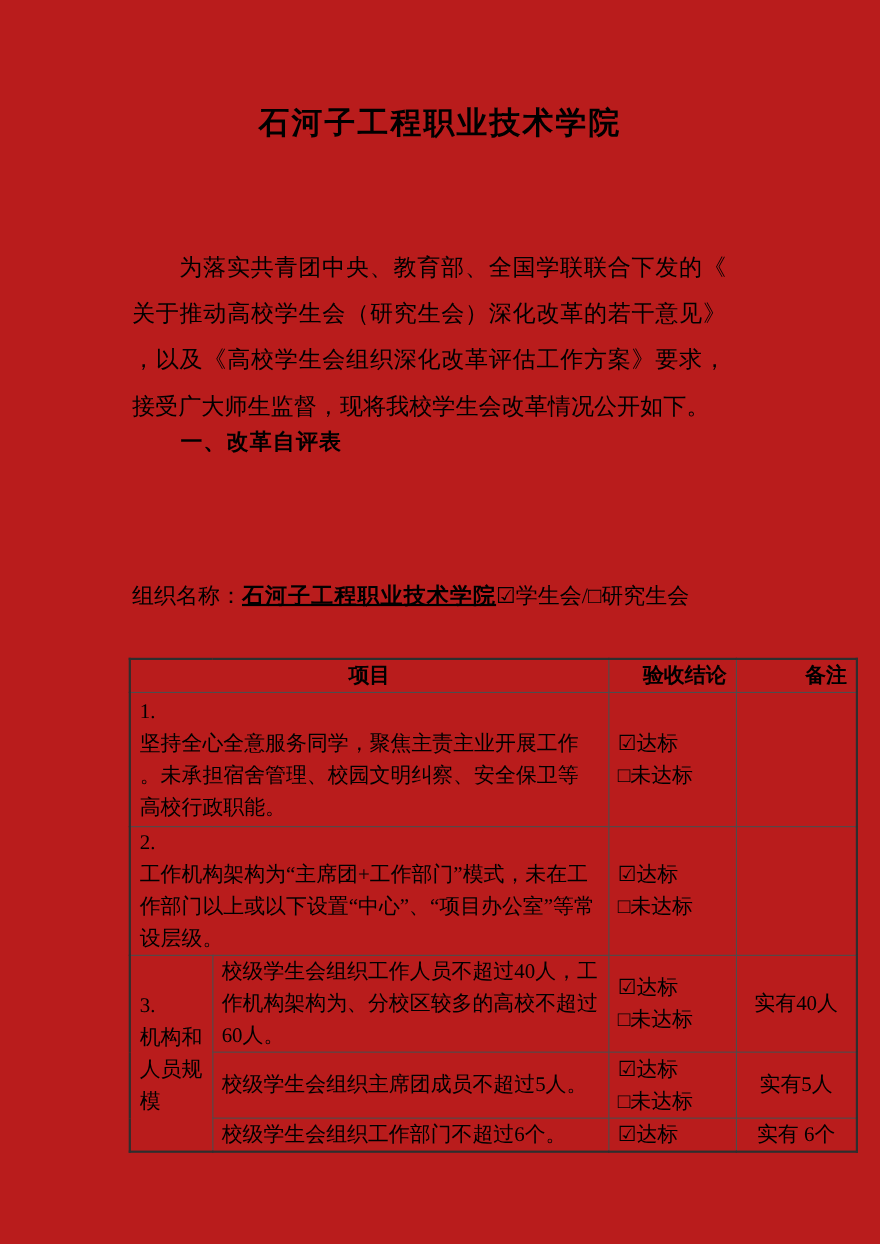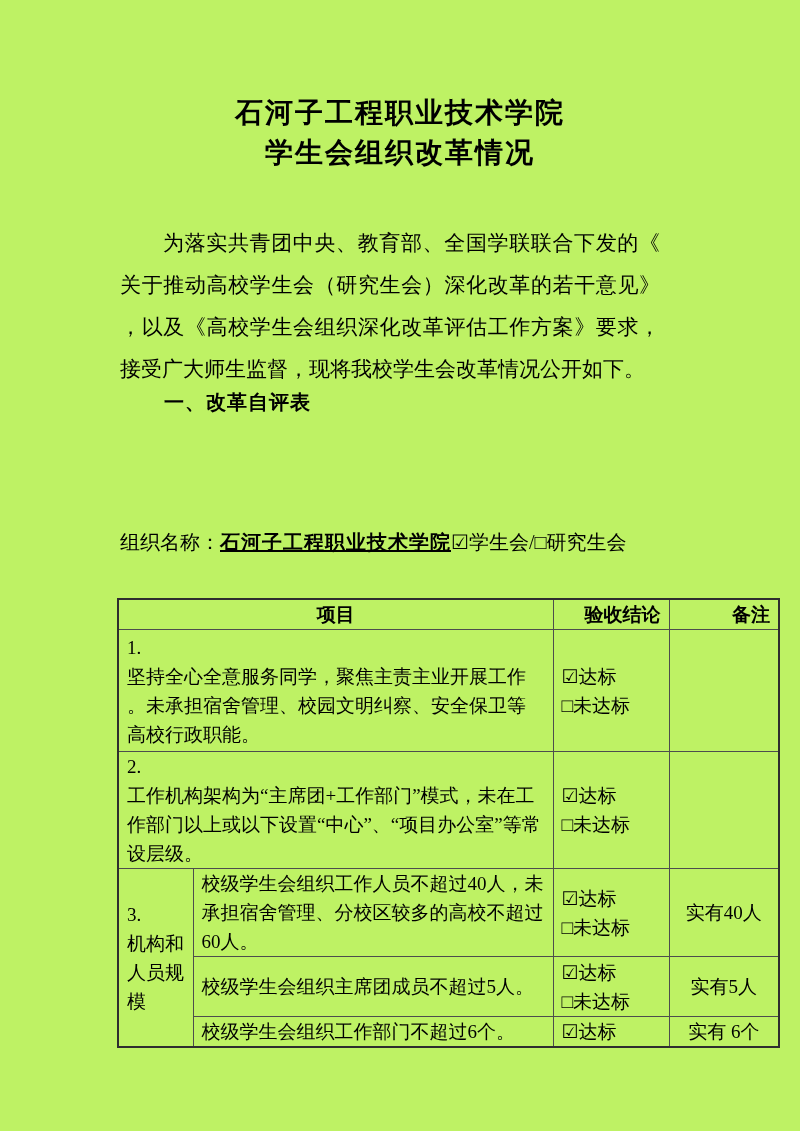--- a/index.html
+++ b/index.html
@@ -7,21 +7,21 @@
     --sans: "Liberation Sans", "DejaVu Sans", sans-serif;
     --ink:#000;
     --border:#4d4d4d;
   }
   *{box-sizing:border-box; margin:0; padding:0;}
   html,body{background:#ffffff;}
   body{font-family:"Liberation Serif","DejaVu Serif",serif; color:var(--ink);}
   .page{
     position:relative;
     width:800px; height:1131px;
-    background:#bef264;
+    background:#b91c1c;
     overflow:hidden;
     margin:0 auto;
   }
   
   .doc-title{
     position:absolute; top:93px; left:0; width:800px;
     text-align:center;
     font-family:var(--serif);
     font-weight:bold;
     font-size:28px; line-height:40px;
@@ -96,21 +96,20 @@
   td.remark{text-align:center;font-family:Liberation Serif, serif;}
   td.label-cell{padding:0 8px;}
 </style>
 </head>
 <body>
 
 <div class="page">
 
   <div class="doc-title">
     <div>石河子工程职业技术学院</div>
-    <div>学生会组织改革情况</div>
   </div>
 
   <p class="intro">为落实共青团中央、教育部、全国学联联合下发的《关于推动高校学生会（研究生会）深化改革的若干意见》，以及《高校学生会组织深化改革评估工作方案》要求，接受广大师生监督，现将我校学生会改革情况公开如下。</p>
 
   <div class="section-heading">一、改革自评表</div>
 
 
   <div class="org-line">
     <span>组织名称：</span><span class="org-name-value">石河子工程职业技术学院</span><span>☑学生会</span><span>/</span><span>□研究生会</span>
   </div>
@@ -153,21 +152,21 @@
       </td>
       <td class="remark"></td>
     </tr>
 
     <tr style="height:88px">
       <td rowspan="3" class="label-cell">
         <div class="num">3.</div>
         <div class="label-txt">机构和人员规模</div>
       </td>
       <td>
-        <div class="crit">校级学生会组织工作人员不超过40人，未承担宿舍管理、分校区较多的高校不超过60人。</div>
+        <div class="crit">校级学生会组织工作人员不超过40人，工作机构架构为、分校区较多的高校不超过60人。</div>
       </td>
       <td class="concl">
         <div>☑达标</div>
         <div>□未达标</div>
       </td>
       <td class="remark">实有40人</td>
     </tr>
 
     <tr style="height:60px">
       <td>

